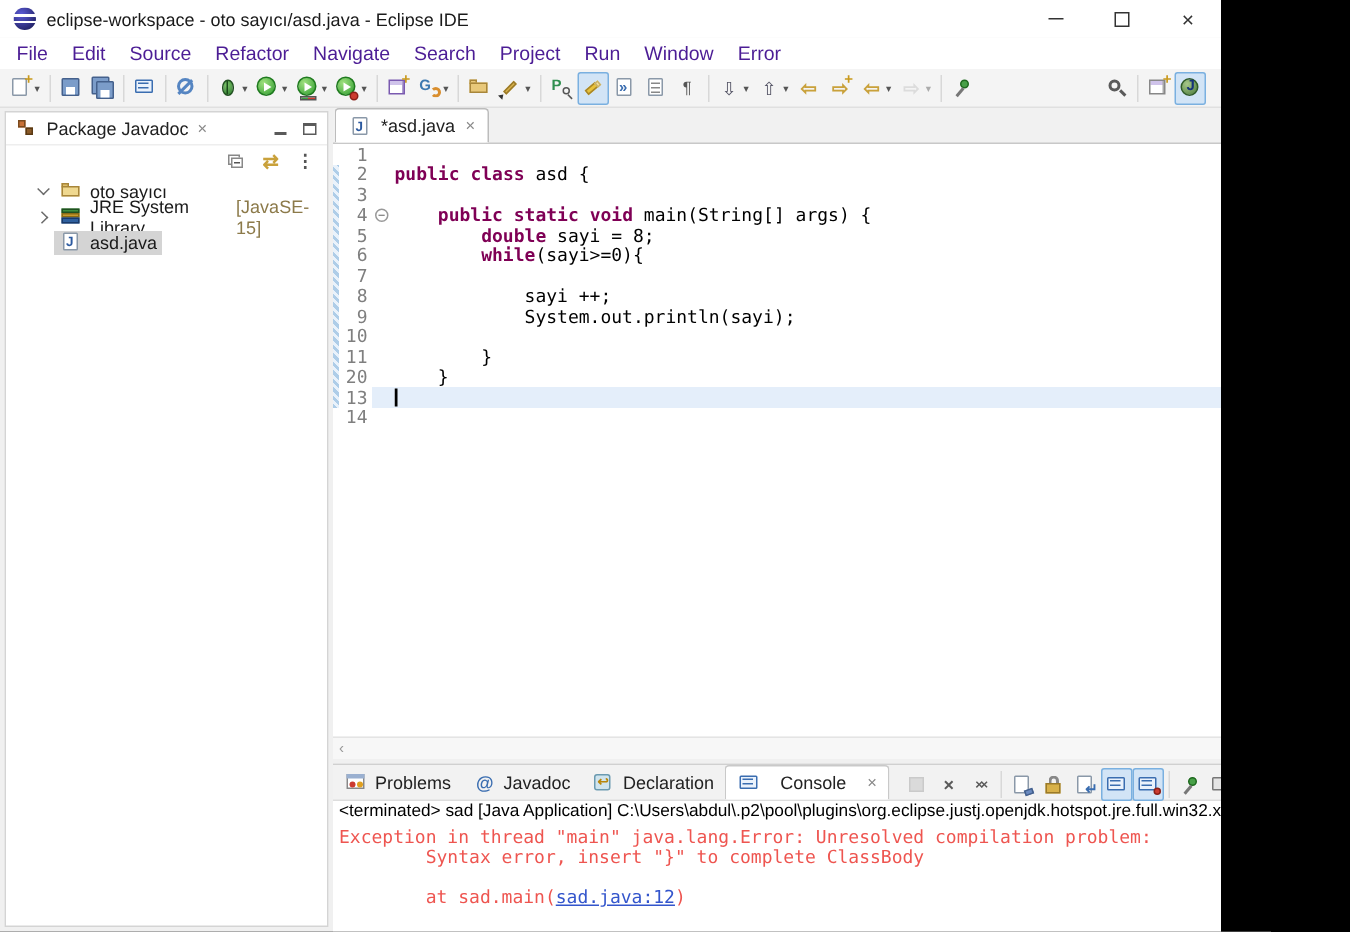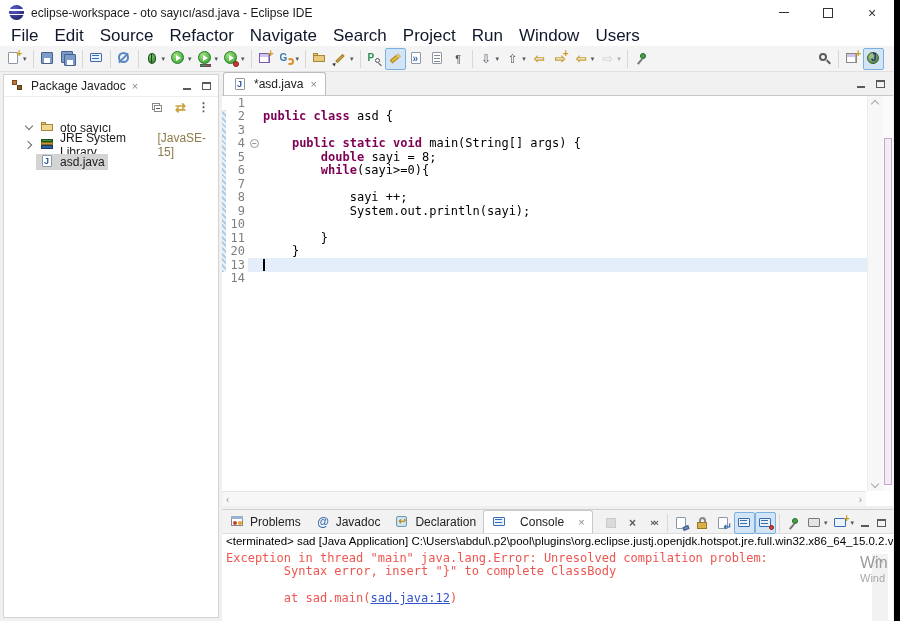--- a/index.html
+++ b/index.html
@@ -1,34 +1,34 @@
 <!DOCTYPE html>
 <html><head>
 <meta charset="utf-8">
 <style>
   * { box-sizing: border-box; margin:0; padding:0; }
   html,body { width:900px; height:621px; background:#000; overflow:hidden;
     font-family:"Liberation Sans", sans-serif; }
-  .window { position:absolute; left:0; top:0; width:894px; height:621px; background:#f0f0f0; overflow:hidden; }
+  .window { position:absolute; left:0; top:0; width:814px; height:621px; background:#f0f0f0; overflow:hidden; }
 
   
   .titlebar { height:25px; background:#fff; display:flex; align-items:center; }
   .ec-logo { width:15px; height:15px; margin:0 7px 0 9px; border-radius:50%;
     background: linear-gradient(180deg, rgba(0,0,0,0) 30%, #fff 30% 42%, rgba(0,0,0,0) 42% 58%, #fff 58% 70%, rgba(0,0,0,0) 70%),
                 radial-gradient(circle at 35% 30%, #5b5bd6, #14144a); }
   .title-text { font-size:12px; color:#1a1a1a; }
   .win-controls { margin-left:auto; display:flex; height:100%; }
   .wbtn { width:44px; height:100%; display:flex; align-items:center; justify-content:center; color:#333; }
   .wmin-g { width:10px; border-top:1px solid #333; display:inline-block; }
   .wmax-g { width:10px; height:10px; border:1px solid #333; display:inline-block; }
   .wclose-g { font-size:14px; line-height:1; }
 
   
   .menubar { height:21px; background:#fff; display:flex; align-items:center; padding-left:3px; }
-  .menu-item { font-size:17px; color:#0f172a; padding:2px 8px;text-align:right; }
+  .menu-item { font-size:13px; color:#4c1d95; padding:2px 8px;text-align:right; }
 
   
   .toolbar { height:26px; background:#f4f4f4; border-bottom:1px solid #e0e0e0; display:flex; align-items:center; padding-left:3px; }
   .toolbar-right { margin-left:auto; display:flex; align-items:center; margin-right:10px; }
   .tbtn { height:22px; display:inline-flex; align-items:center; padding:0 1px; border:1px solid rgba(0,0,0,0); border-radius:2px; }
   .tbtn.active { background:#d2e4f6; border-color:#7ab0e0; }
   .tbtn.disabled { opacity:.45; }
   .tsep { width:1px; height:18px; background:#d8d8d8; margin:0 3px; align-self:center; }
   .dd { font-size:7px; color:#555; padding:0 1px; }
 
@@ -194,21 +194,21 @@
   <div class="menubar" id="menubar">
       <span class="menu-item">File</span>
       <span class="menu-item">Edit</span>
       <span class="menu-item">Source</span>
       <span class="menu-item">Refactor</span>
       <span class="menu-item">Navigate</span>
       <span class="menu-item">Search</span>
       <span class="menu-item">Project</span>
       <span class="menu-item">Run</span>
       <span class="menu-item">Window</span>
-      <span class="menu-item">Users</span>
+      <span class="menu-item">Error</span>
     </div>
 
   <div class="toolbar">
     <span id="toolbar-main" style="display:flex;align-items:center;">
         <span class="tbtn">
           <span class="ig k-newdoc">
             <span class="sheet"></span>
             <span class="plus">+</span>
           </span>
           <span class="dd">▾</span>

